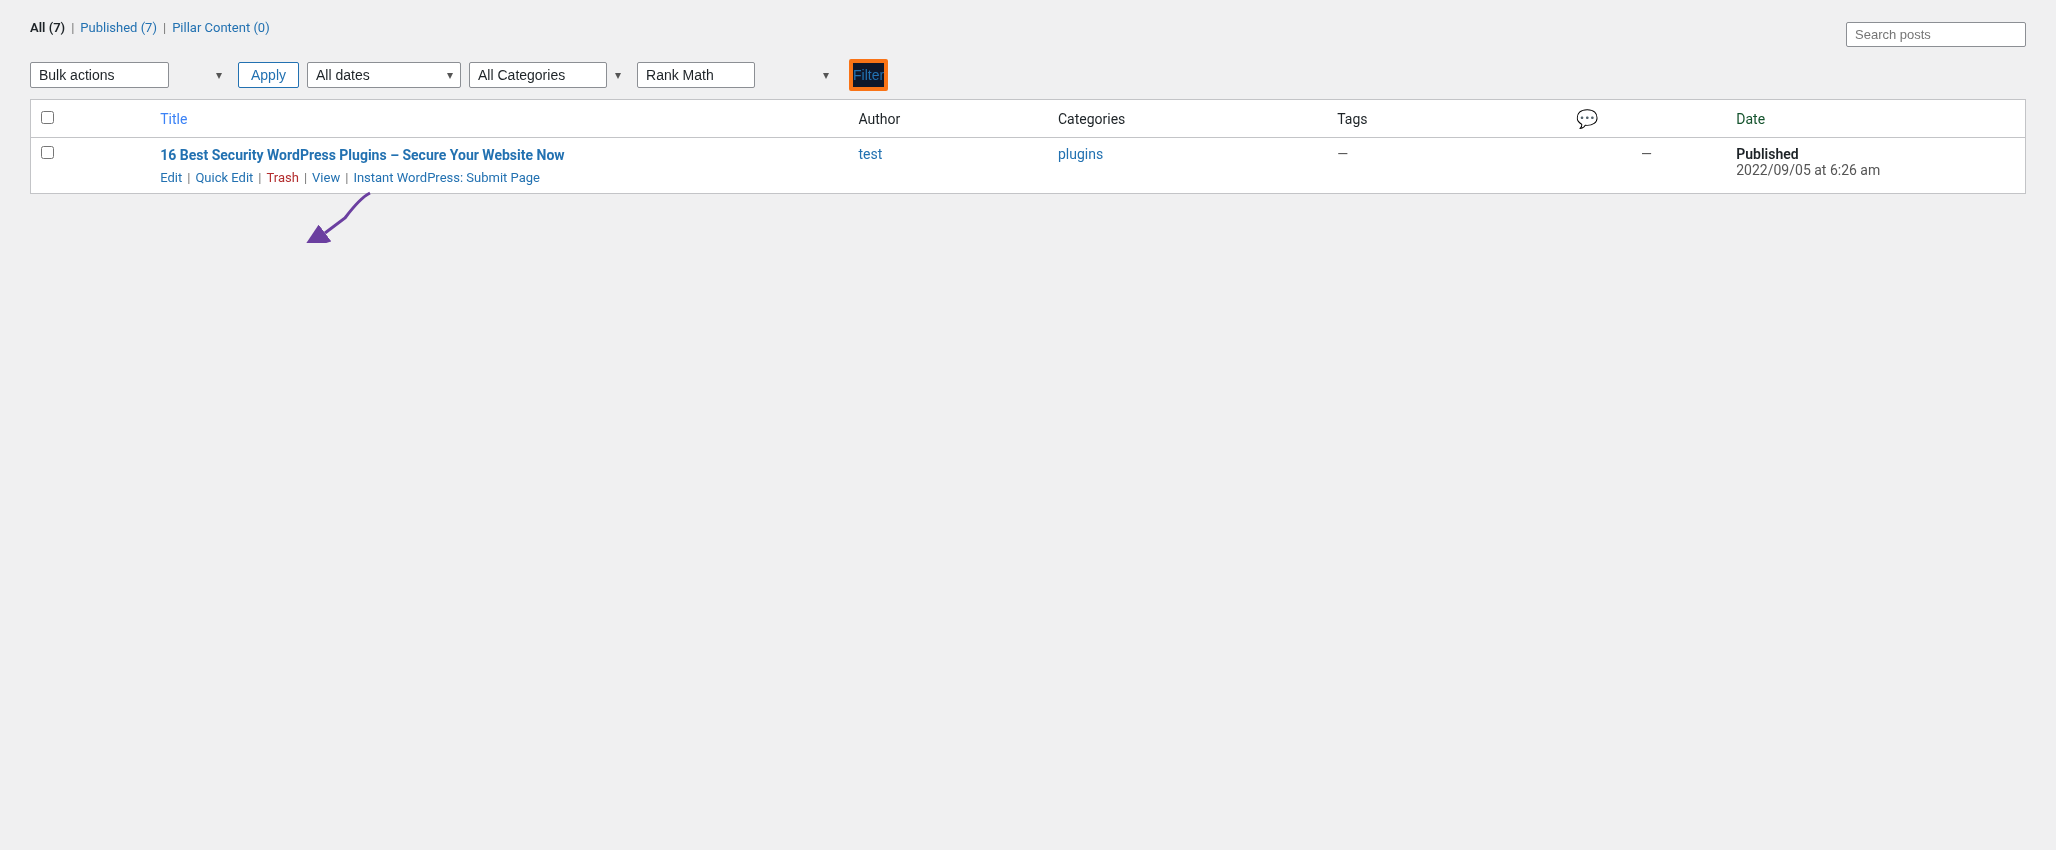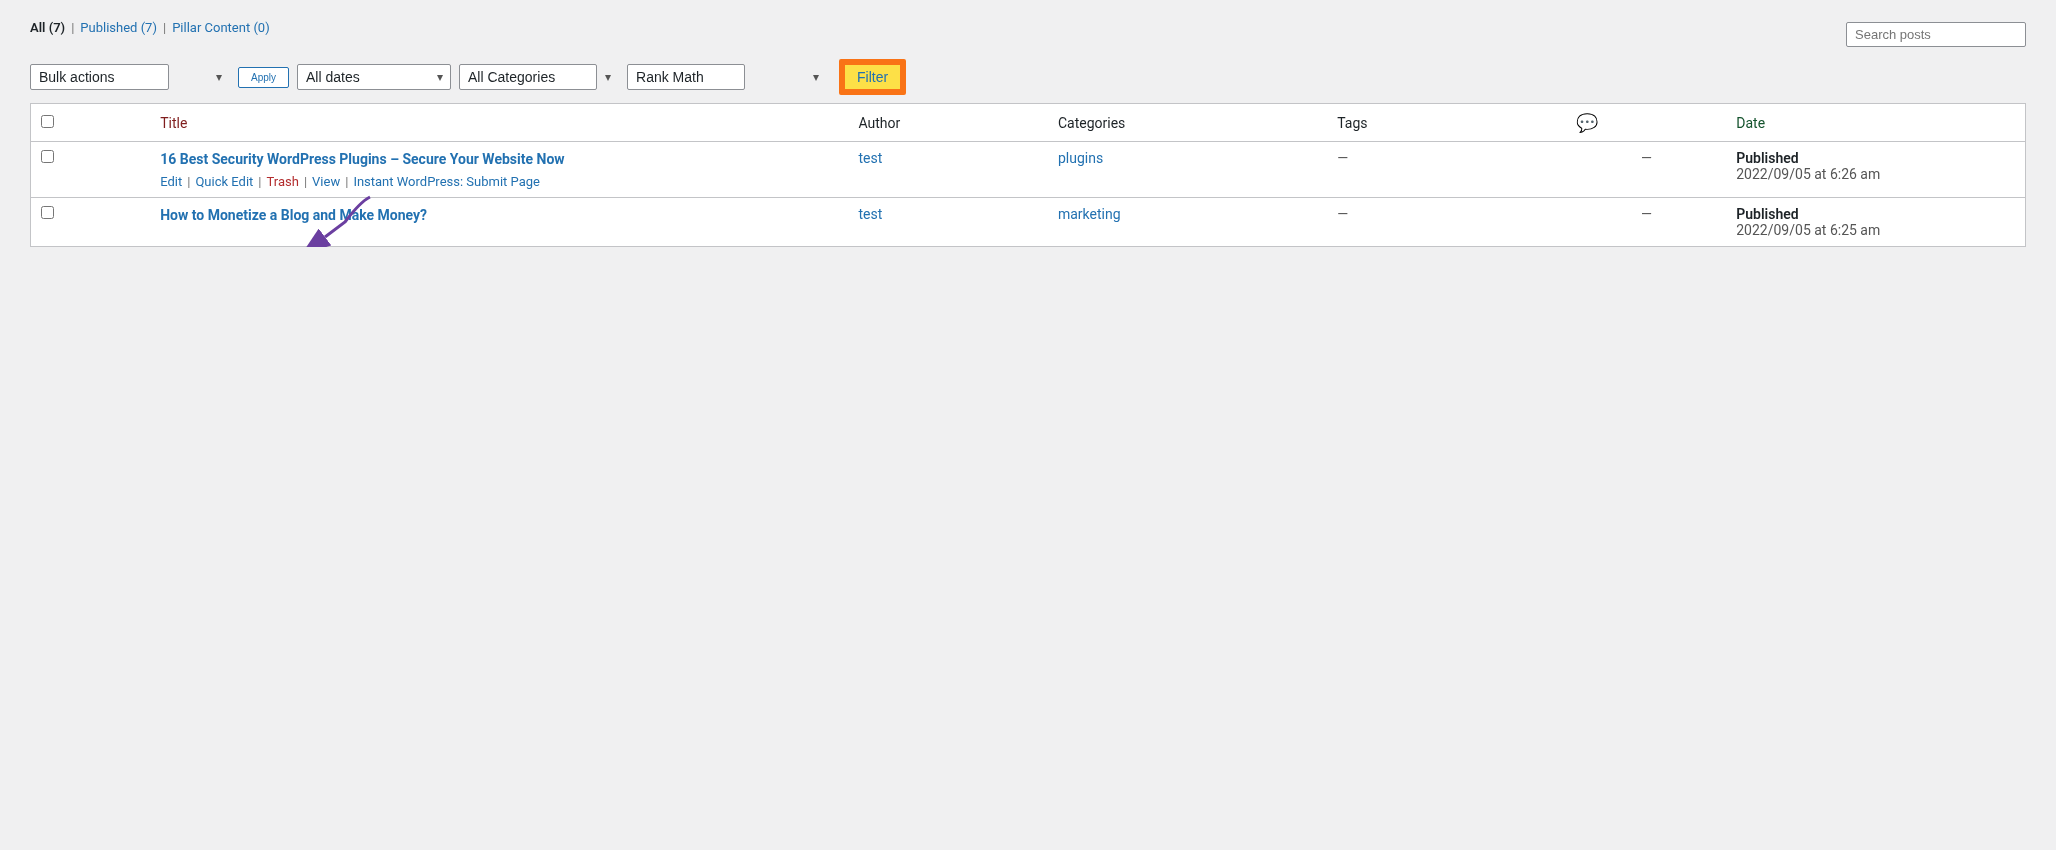--- a/index.html
+++ b/index.html
@@ -100,29 +100,29 @@
     .select-wrapper.bulk { min-width: 200px; }
     .select-wrapper.dates { min-width: 140px; }
     .select-wrapper.cats { min-width: 160px; }
     .select-wrapper.rank { min-width: 200px; }
 
     .apply-btn {
       border: 1px solid #2271b1;
       background: #fff;
       color: #2271b1;
       padding: 4px 12px;
-      font-size: 10px;
+      font-size: 14px;
       cursor: pointer;
       border-radius: 2px;
     }
     .filter-btn {
-      border: 6px solid #f97316;
-      background: #fde047;
-      color: #2271b1;
-      padding: 4px 12px;
+      border: 4px solid #f97316;
+      background: #0f172a;
+      color: #2271b1;
+      padding: 4px 0;
       font-size: 14px;
       cursor: pointer;
       border-radius: 2px;
       margin-left: 4px;
     }
 
     
     .posts-table {
       width: 100%;
       border-collapse: collapse;
@@ -247,21 +247,21 @@
   </div>
 
   <div class="table-outer">
     <table class="posts-table">
       <thead>
         <tr>
           <th class="col-checkbox">
             <input type="checkbox" style="">
           </th>
           <th class="col-title sortable">
-            <a href="#" style="color:#7f1d1d;text-decoration:none;">Title</a>
+            <a href="#" style="color:#3b82f6;text-decoration:none;">Title</a>
           </th>
           <th class="col-author">Author</th>
           <th class="col-categories">Categories</th>
           <th class="col-tags">Tags</th>
           <th class="col-comments">
             <span class="comments-icon">💬</span>
           </th>
           <th class="col-date">
             <a href="#" style="color:#14532d;text-decoration:none;">Date</a>
           </th>
@@ -292,27 +292,16 @@
                   </defs>
                   <path d="M65 5 Q 55 10, 40 30 L 20 45" stroke="#6b3fa0" stroke-width="3" fill="none" marker-end="url(#arrow)"></path>
                 </svg></div>
             </td>
             <td class="col-author"><a href="#" class="author-link">test</a></td>
             <td class="col-categories"><a href="#" class="cat-link">plugins</a></td>
             <td class="col-tags"><span class="dash">—</span></td>
             <td class="col-comments"><span class="dash">—</span></td>
             <td class="col-date"><span class="date-status">Published</span><br><span class="date-value">2022/09/05 at 6:26 am</span></td>
           </tr>
-          <tr class="post-row">
-            <td class="col-checkbox"><input type="checkbox" style=""></td>
-            <td class="col-title" style="position: relative;">
-              <a href="#" class="post-title-link">How to Monetize a Blog and Make Money?</a>
-            </td>
-            <td class="col-author"><a href="#" class="author-link">test</a></td>
-            <td class="col-categories"><a href="#" class="cat-link">marketing</a></td>
-            <td class="col-tags"><span class="dash">—</span></td>
-            <td class="col-comments"><span class="dash">—</span></td>
-            <td class="col-date"><span class="date-status">Published</span><br><span class="date-value">2022/09/05 at 6:25 am</span></td>
-          </tr>
         </tbody>
     </table>
   </div>
 </div>
 
 </body></html>

